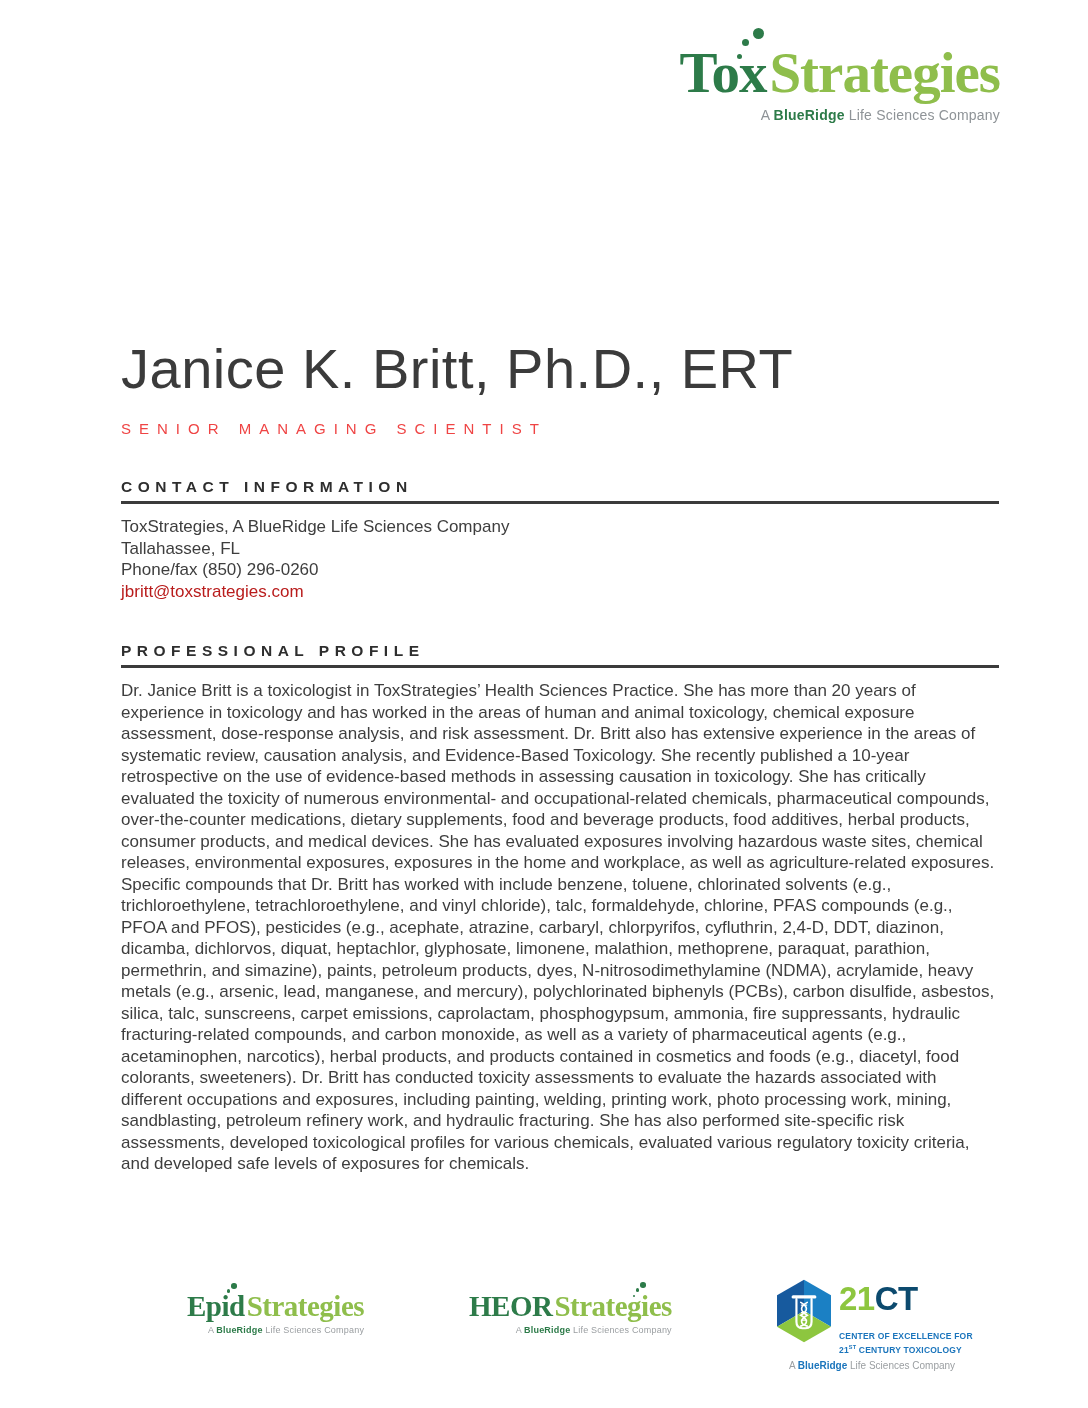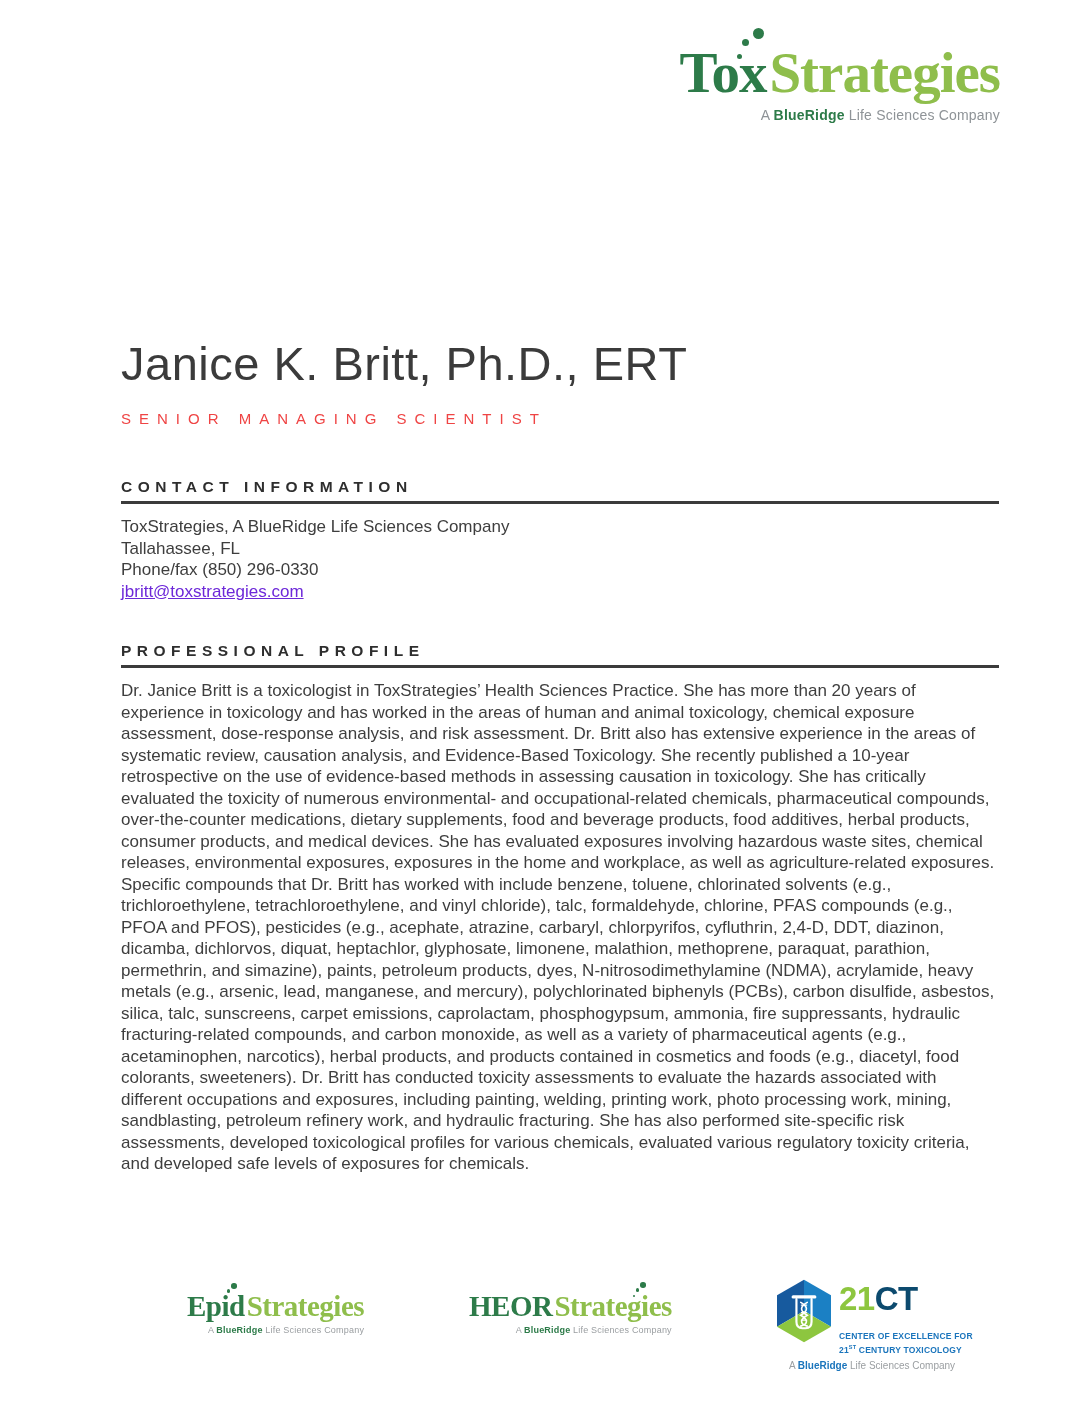--- a/index.html
+++ b/index.html
@@ -24,32 +24,32 @@
   .bubbles i { position:absolute; border-radius:50%; background:#2d7b49; }
   .brand-logo .bubbles { top:-16px; right:2px; }
   .brand-logo .b1 { width:5px; height:5px; left:0; bottom:1px; }
   .brand-logo .b2 { width:7px; height:7px; left:5px; top:11px; }
   .brand-logo .b3 { width:11px; height:11px; right:0; top:0; }
   .tagline { margin-top:6px; font-size:14px; color:#8e9397; letter-spacing:.2px; }
   .tagline .tag-bold { color:#2d7b49; font-weight:700; }
 
   
   .name-block { position:absolute; left:121px; top:336px; }
-  .person-name { font-size:47px; font-weight:400; color:#3b3b3b; letter-spacing:.5px; }
+  .person-name { font-size:56px; font-weight:400; color:#3b3b3b; letter-spacing:.5px; }
   .person-title { margin-top:19px; font-size:15px; font-weight:400; color:#ef4444; letter-spacing:8px; }
 
   
   .section { position:absolute; left:121px; width:878px;margin-top:21px; }
   .section-contact { top:457px; }
   .section-profile { top:621px; }
   .section-title { font-size:15.5px; font-weight:700; color:#2e2e2e; letter-spacing:5.5px; }
   .section-rule { height:3px; background:#3b3b3b; margin-top:5px; border:0; }
   .section-body { margin-top:12px; font-size:17px; line-height:21.5px; color:#3e3e3e; }
   .contact-line { display:block; }
-  .email-link { color:#6d28d9; text-decoration:underline; cursor:pointer; }
+  .email-link { color:#b91c1c; cursor:pointer; }
   .profile-text { text-align:left; }
 
   
   .footer-logo { position:absolute; }
   .fl-line { font-family:"Liberation Serif", serif; font-size:29px; line-height:1; letter-spacing:-.5px; white-space:nowrap;margin-left:32px; }
   .fl-dark { color:#2d7b49; font-weight:700; position:relative; display:inline-block; }
   .fl-light { color:#8fbe4c; font-weight:700; position:relative; display:inline-block; margin-left:2px; }
   .fl-tagline { margin-top:4px; font-size:9px; color:#9a9ea1; text-align:right; letter-spacing:.2px; }
   .fl-tagline .tag-bold { color:#2d7b49; font-weight:700; }
   .bubbles-sm { position:absolute; width:13px; height:16px; }
@@ -101,21 +101,21 @@
     <h1 class="person-name">Janice K. Britt, Ph.D., ERT</h1>
     <div class="person-title">SENIOR MANAGING SCIENTIST</div>
   </div>
 
   <div class="section section-contact">
     <div class="section-title">CONTACT INFORMATION</div>
     <div class="section-rule"></div>
     <div class="section-body">
       <span class="contact-line">ToxStrategies, A BlueRidge Life Sciences Company</span>
       <span class="contact-line">Tallahassee, FL</span>
-      <span class="contact-line">Phone/fax (850) 296-0330</span>
+      <span class="contact-line">Phone/fax (850) 296-0260</span>
       <a class="contact-line email-link">jbritt@toxstrategies.com</a>
     </div>
   </div>
 
   <div class="section section-profile">
     <div class="section-title">PROFESSIONAL PROFILE</div>
     <div class="section-rule"></div>
     <div class="section-body">
       <p class="profile-text">Dr. Janice Britt is a toxicologist in ToxStrategies’ Health Sciences Practice. She has more than 20 years of experience in toxicology and has worked in the areas of human and animal toxicology, chemical exposure assessment, dose-response analysis, and risk assessment. Dr. Britt also has extensive experience in the areas of systematic review, causation analysis, and Evidence-Based Toxicology. She recently published a 10-year retrospective on the use of evidence-based methods in assessing causation in toxicology. She has critically evaluated the toxicity of numerous environmental- and occupational-related chemicals, pharmaceutical compounds, over-the-counter medications, dietary supplements, food and beverage products, food additives, herbal products, consumer products, and medical devices. She has evaluated exposures involving hazardous waste sites, chemical releases, environmental exposures, exposures in the home and workplace, as well as agriculture-related exposures. Specific compounds that Dr. Britt has worked with include benzene, toluene, chlorinated solvents (e.g., trichloroethylene, tetrachloroethylene, and vinyl chloride), talc, formaldehyde, chlorine, PFAS compounds (e.g., PFOA and PFOS), pesticides (e.g., acephate, atrazine, carbaryl, chlorpyrifos, cyfluthrin, 2,4-D, DDT, diazinon, dicamba, dichlorvos, diquat, heptachlor, glyphosate, limonene, malathion, methoprene, paraquat, parathion, permethrin, and simazine), paints, petroleum products, dyes, N-nitrosodimethylamine (NDMA), acrylamide, heavy metals (e.g., arsenic, lead, manganese, and mercury), polychlorinated biphenyls (PCBs), carbon disulfide, asbestos, silica, talc, sunscreens, carpet emissions, caprolactam, phosphogypsum, ammonia, fire suppressants, hydraulic fracturing-related compounds, and carbon monoxide, as well as a variety of pharmaceutical agents (e.g., acetaminophen, narcotics), herbal products, and products contained in cosmetics and foods (e.g., diacetyl, food colorants, sweeteners). Dr. Britt has conducted toxicity assessments to evaluate the hazards associated with different occupations and exposures, including painting, welding, printing work, photo processing work, mining, sandblasting, petroleum refinery work, and hydraulic fracturing. She has also performed site-specific risk assessments, developed toxicological profiles for various chemicals, evaluated various regulatory toxicity criteria, and developed safe levels of exposures for chemicals.</p>
     </div>

